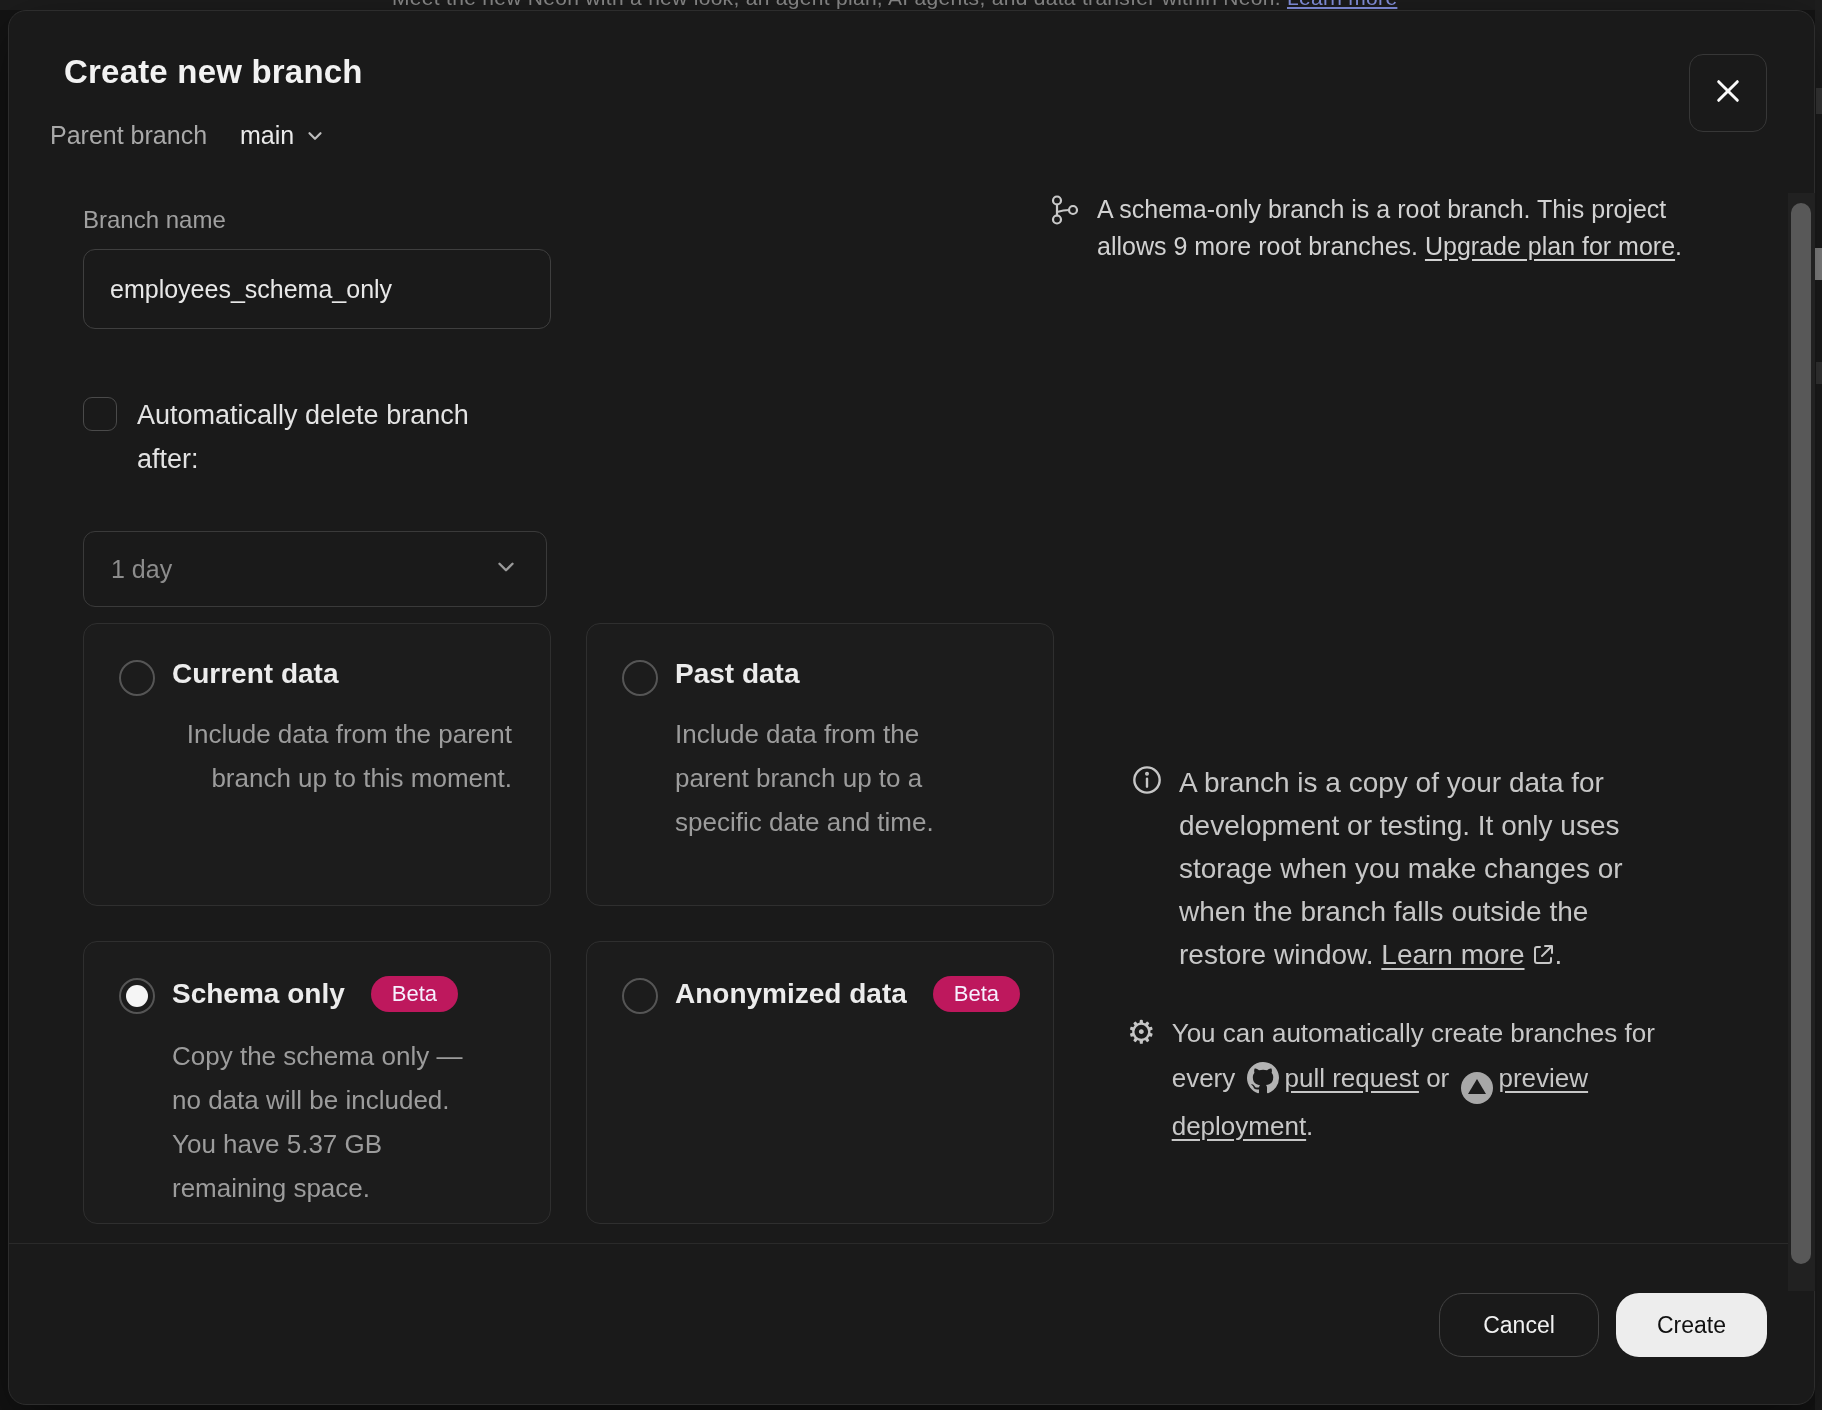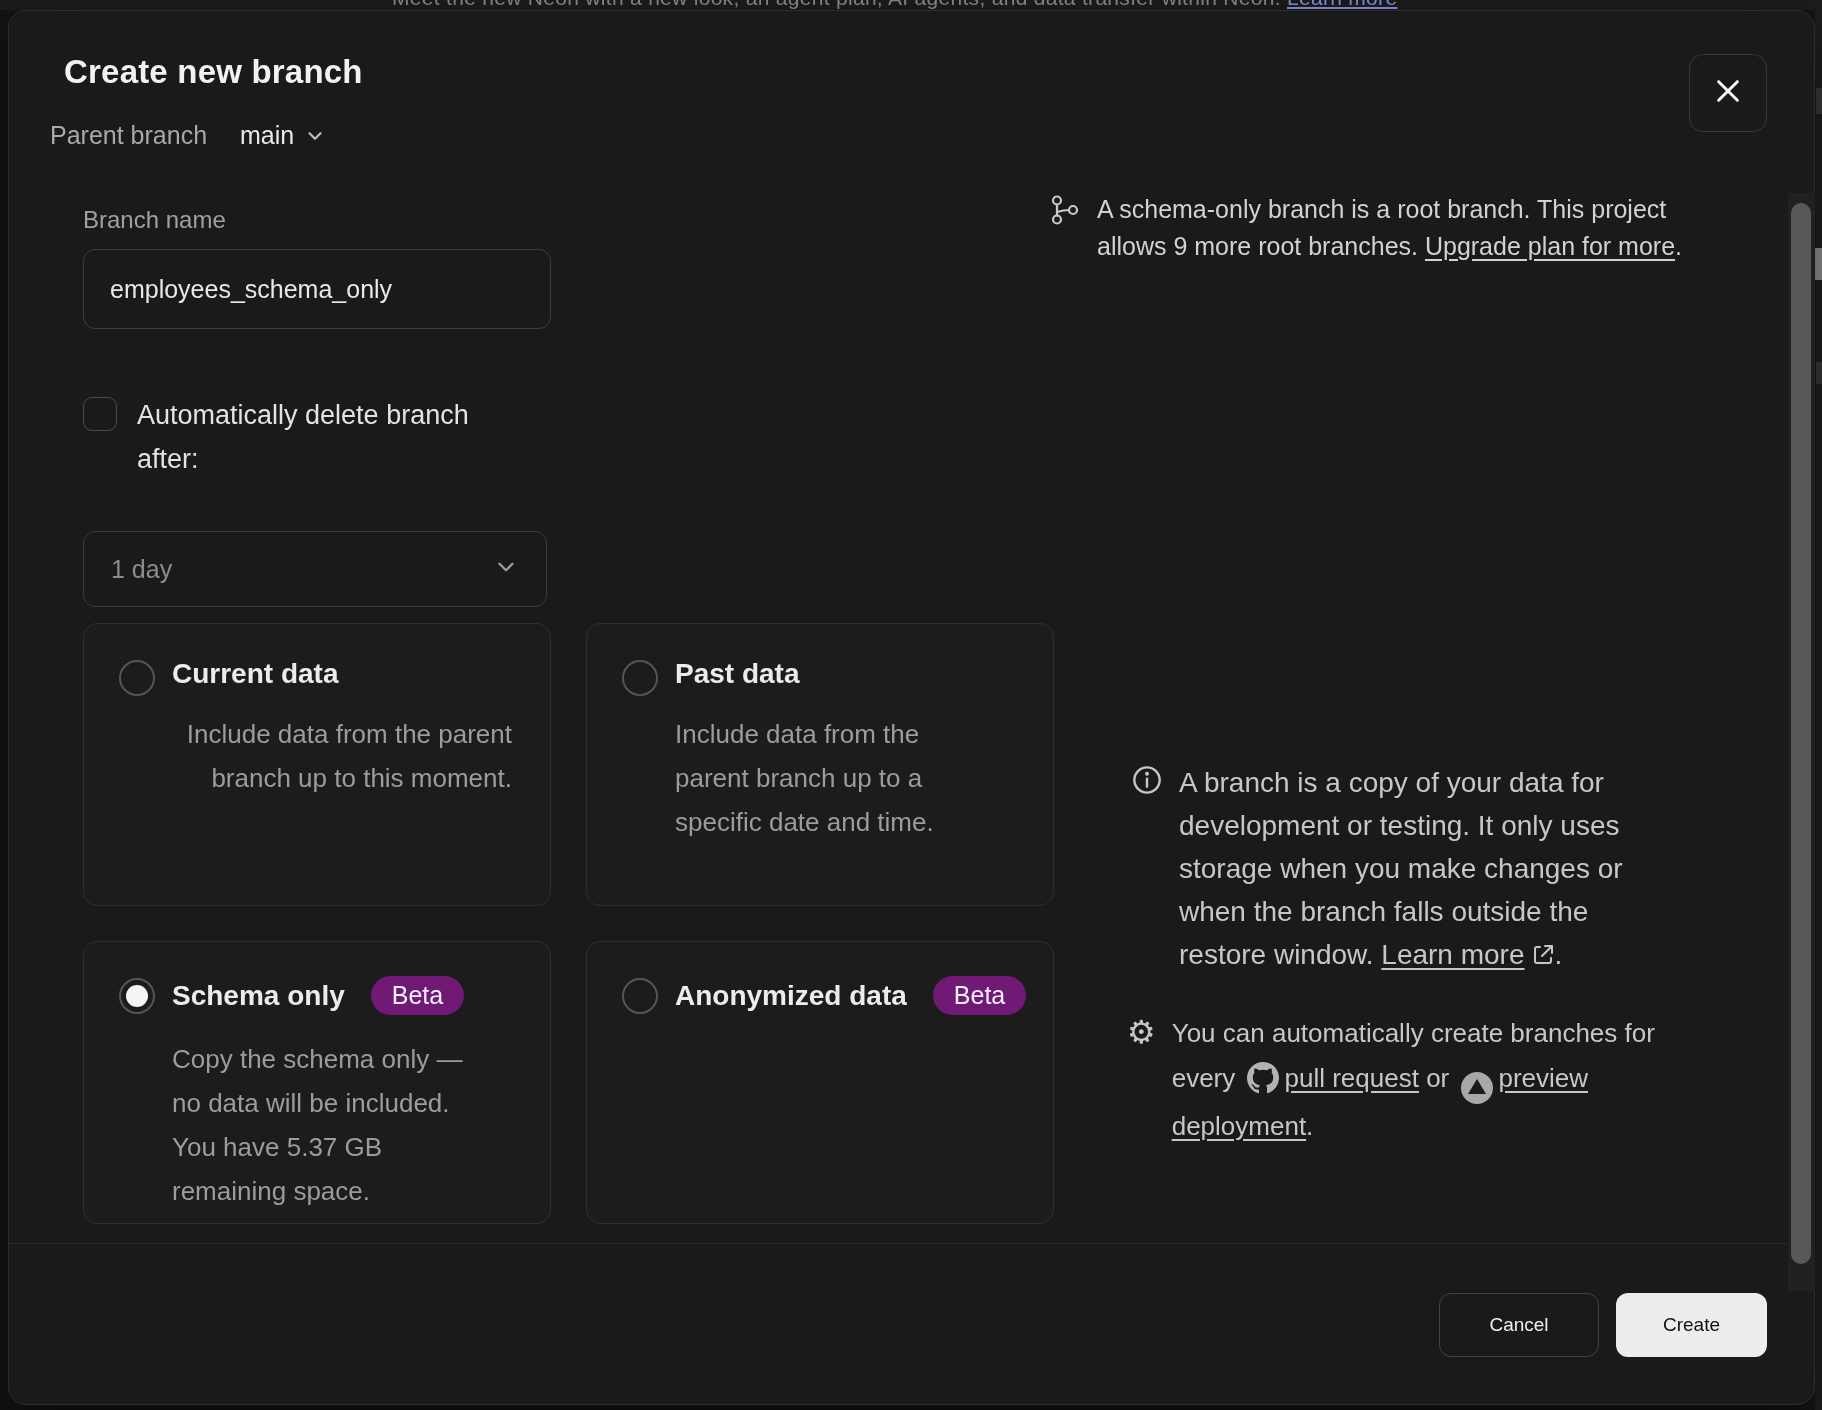--- a/index.html
+++ b/index.html
@@ -55,21 +55,21 @@
     grid-template-columns:468px 468px; grid-auto-rows:283px; column-gap:35px; row-gap:35px; }
   .card { position:relative; background:#1c1c1c; border:1px solid #2f2f2f; border-radius:14px;
     cursor:pointer; }
   .radio { position:absolute; left:35px; top:36px; width:36px; height:36px; border-radius:50%;
     border:2px solid #555; background:transparent; }
   .radio.selected::after { content:""; position:absolute; left:5px; top:5px; width:22px; height:22px;
     border-radius:50%; background:#f5f5f5; }
   .card-body { position:absolute; left:88px; top:34px; right:20px; }
   .title-row { display:flex; align-items:center; }
   .card-title { font-size:28px; font-weight:700; color:#ececec;text-align:center; }
-  .beta-badge { margin-left:26px; background:#701a75; color:#f6efff; font-size:25px;
+  .beta-badge { margin-left:26px; background:#be185d; color:#f6efff; font-size:22px;
     padding:5px 21px; border-radius:999px; }
   .card-desc { margin-top:22px; font-size:26px; line-height:44px; color:#9c9c9c; }
   .card-c1 .card-desc { width:340px;text-align:right; }
   .card-c2 .card-desc { width:300px; }
   .card-c3 .card-desc { width:315px; }
   .card-c4 .card-desc { width:290px; }
 
   
   .note { position:absolute; display:flex; align-items:flex-start; }
   .note-icon { flex:none; display:inline-flex; margin-top:3px; }
@@ -84,21 +84,21 @@
   .inline-icon { display:inline-flex; vertical-align:-7px; margin:0 6px 0 4px; }
   .vercel-circle { width:32px; height:32px; border-radius:50%; background:#a8a8a8;
     display:inline-flex; align-items:center; justify-content:center; }
   .vercel-tri { width:0; height:0; border-left:9px solid transparent; border-right:9px solid transparent;
     border-bottom:15px solid #1b1b1b; margin-top:-2px; }
   .ext-icon { display:inline-flex; vertical-align:-3px; margin-left:6px; }
 
   
   .footer-divider { position:absolute; left:0; top:1232px; width:100%; height:0;
     border-top:1px solid #2a2a2a; }
-  .btn { position:absolute; top:1282px; height:64px; border-radius:12px; font-size:19px;
+  .btn { position:absolute; top:1282px; height:64px; border-radius:23px; font-size:23px;
     display:flex; align-items:center; justify-content:center; cursor:pointer;
     font-family:"Liberation Sans","DejaVu Sans",sans-serif; }
   .btn-cancel { left:1430px; width:160px; background:transparent; border:1.5px solid #434343; color:#f0f0f0; }
   .btn-create { left:1607px; width:151px; background:#ededed; border:none; color:#101010; font-weight:500; }
 
   
   .scroll-track { position:absolute; left:1779px; top:182px; width:27px; height:1098px; background:#212121; }
   .scroll-thumb { position:absolute; left:3px; top:10px; width:20px; height:1061px;
     border-radius:10px; background:#585858; }
 </style>

